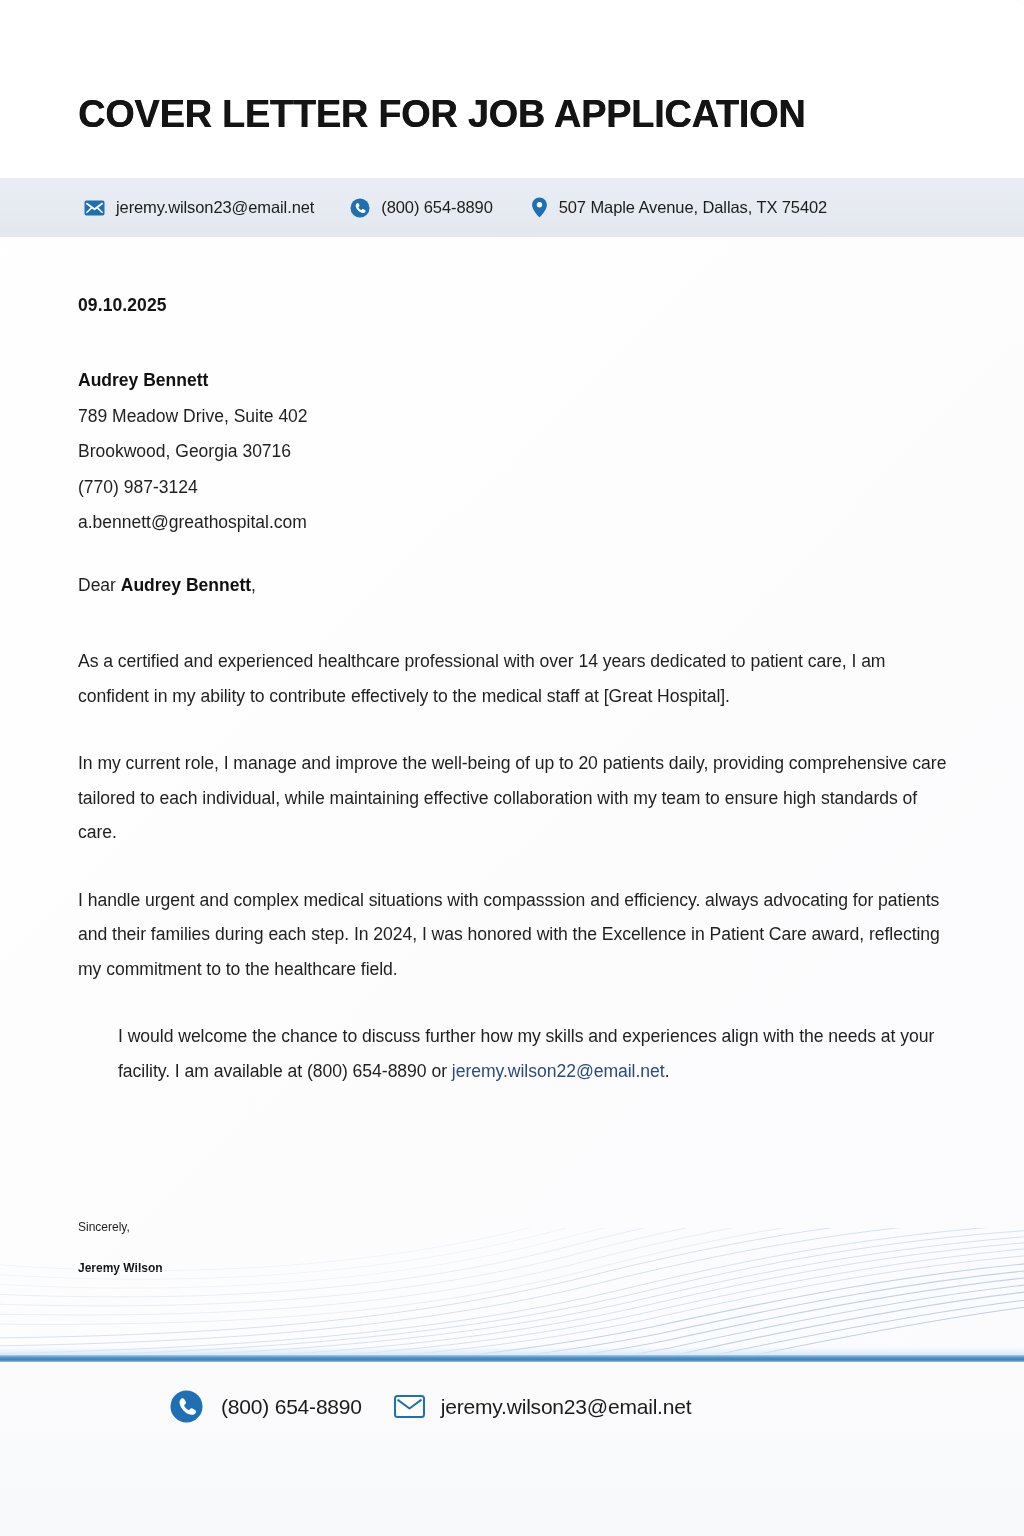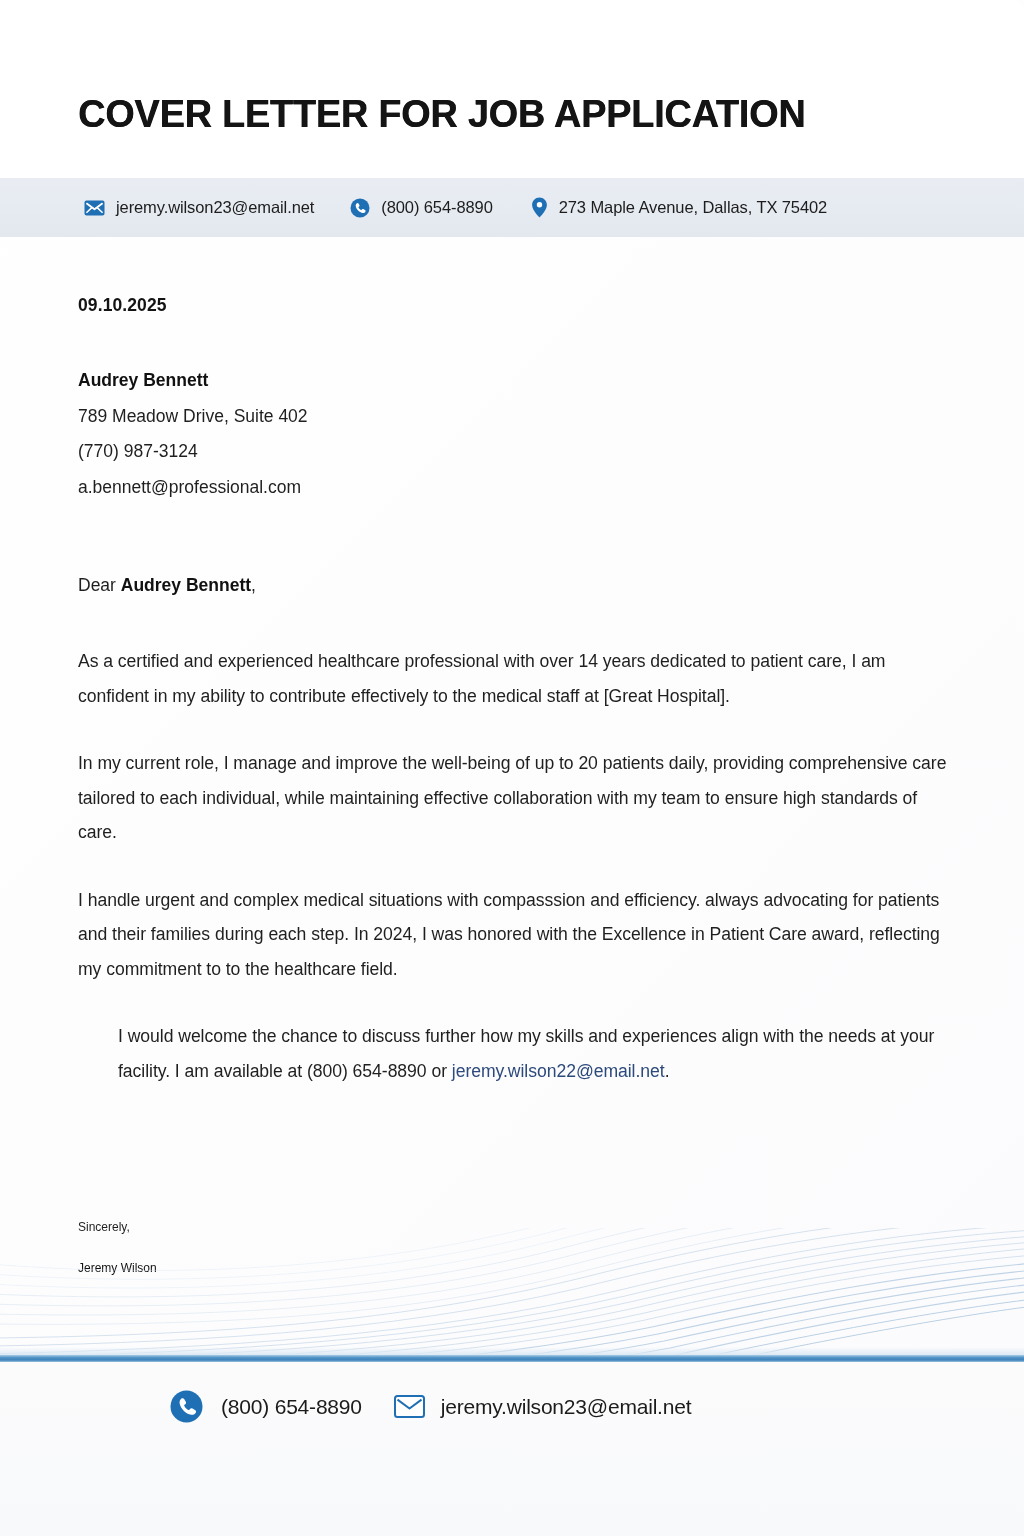--- a/index.html
+++ b/index.html
@@ -137,21 +137,21 @@
 
   .signoff {
     position: absolute;
     left: 78px;
     top: 970px;
     font-size: 12px;
     line-height: 41px;
     color: #1f1f1f;
   }
   .signoff .signer {
-    font-weight: 400;
+    font-weight: 700;
     color: #111111;
   }
 
   
   .wave-wrap {
     position: absolute;
     left: 0;
     top: 1228px;
     width: 1024px;
     height: 140px;
@@ -239,34 +239,35 @@
         <path d="M6.6 5.2c0.7-0.5 1.5-0.3 1.9 0.4l0.9 1.5c0.3 0.5 0.2 1.1-0.3 1.5l-0.5 0.4c-0.2 0.2-0.2 0.4-0.1 0.6 0.5 1 1.4 1.9 2.4 2.4 0.2 0.1 0.5 0.1 0.6-0.1l0.4-0.5c0.4-0.5 1-0.6 1.5-0.3l1.5 0.9c0.7 0.4 0.9 1.2 0.4 1.9-0.6 0.8-1.6 1.3-2.6 1.1-3.3-0.6-6.4-3.7-7-7-0.2-1 0.3-2 1.1-2.6z" fill="#ffffff"></path>
       </svg>
       <span class="ctext">(800) 654-8890</span>
     </div>
 
     <div class="contact-item cb-addr">
       <svg class="ico" width="17" height="21" viewBox="0 0 17 21">
         <path d="M8.5 0.6c-4.1 0-7.4 3.3-7.4 7.4 0 5.4 7.4 12.4 7.4 12.4s7.4-7 7.4-12.4c0-4.1-3.3-7.4-7.4-7.4z" fill="#1f6fb5"></path>
         <circle cx="8.5" cy="7.8" r="2.7" fill="#ffffff"></circle>
       </svg>
-      <span class="ctext">273 Maple Avenue, Dallas, TX 75402</span>
+      <span class="ctext">507 Maple Avenue, Dallas, TX 75402</span>
     </div>
 
   </div>
 
   <div class="body-area">
 
     <div class="date">09.10.2025</div>
 
     <div class="recipient">
       <div class="rname">Audrey Bennett</div>
       <div>789 Meadow Drive, Suite 402</div>
+      <div>Brookwood, Georgia 30716</div>
       <div>(770) 987-3124</div>
-      <div>a.bennett@professional.com</div>
+      <div>a.bennett@greathospital.com</div>
     </div>
 
     <div class="salutation">
       <span>Dear </span><b>Audrey Bennett</b><span>,</span>
     </div>
 
     <div class="paras">
       <p class="para">As a certified and experienced healthcare professional with over 14 years dedicated to patient care, I am confident in my ability to contribute effectively to the medical staff at [Great Hospital].</p>
       <p class="para">In my current role, I manage and improve the well-being of up to 20 patients daily, providing comprehensive care tailored to each individual, while maintaining effective collaboration with my team to ensure high standards of care.</p>
       <p class="para">I handle urgent and complex medical situations with compasssion and efficiency. always advocating for patients and their families during each step. In 2024, I was honored with the Excellence in Patient Care award, reflecting my commitment to to the healthcare field.</p>

